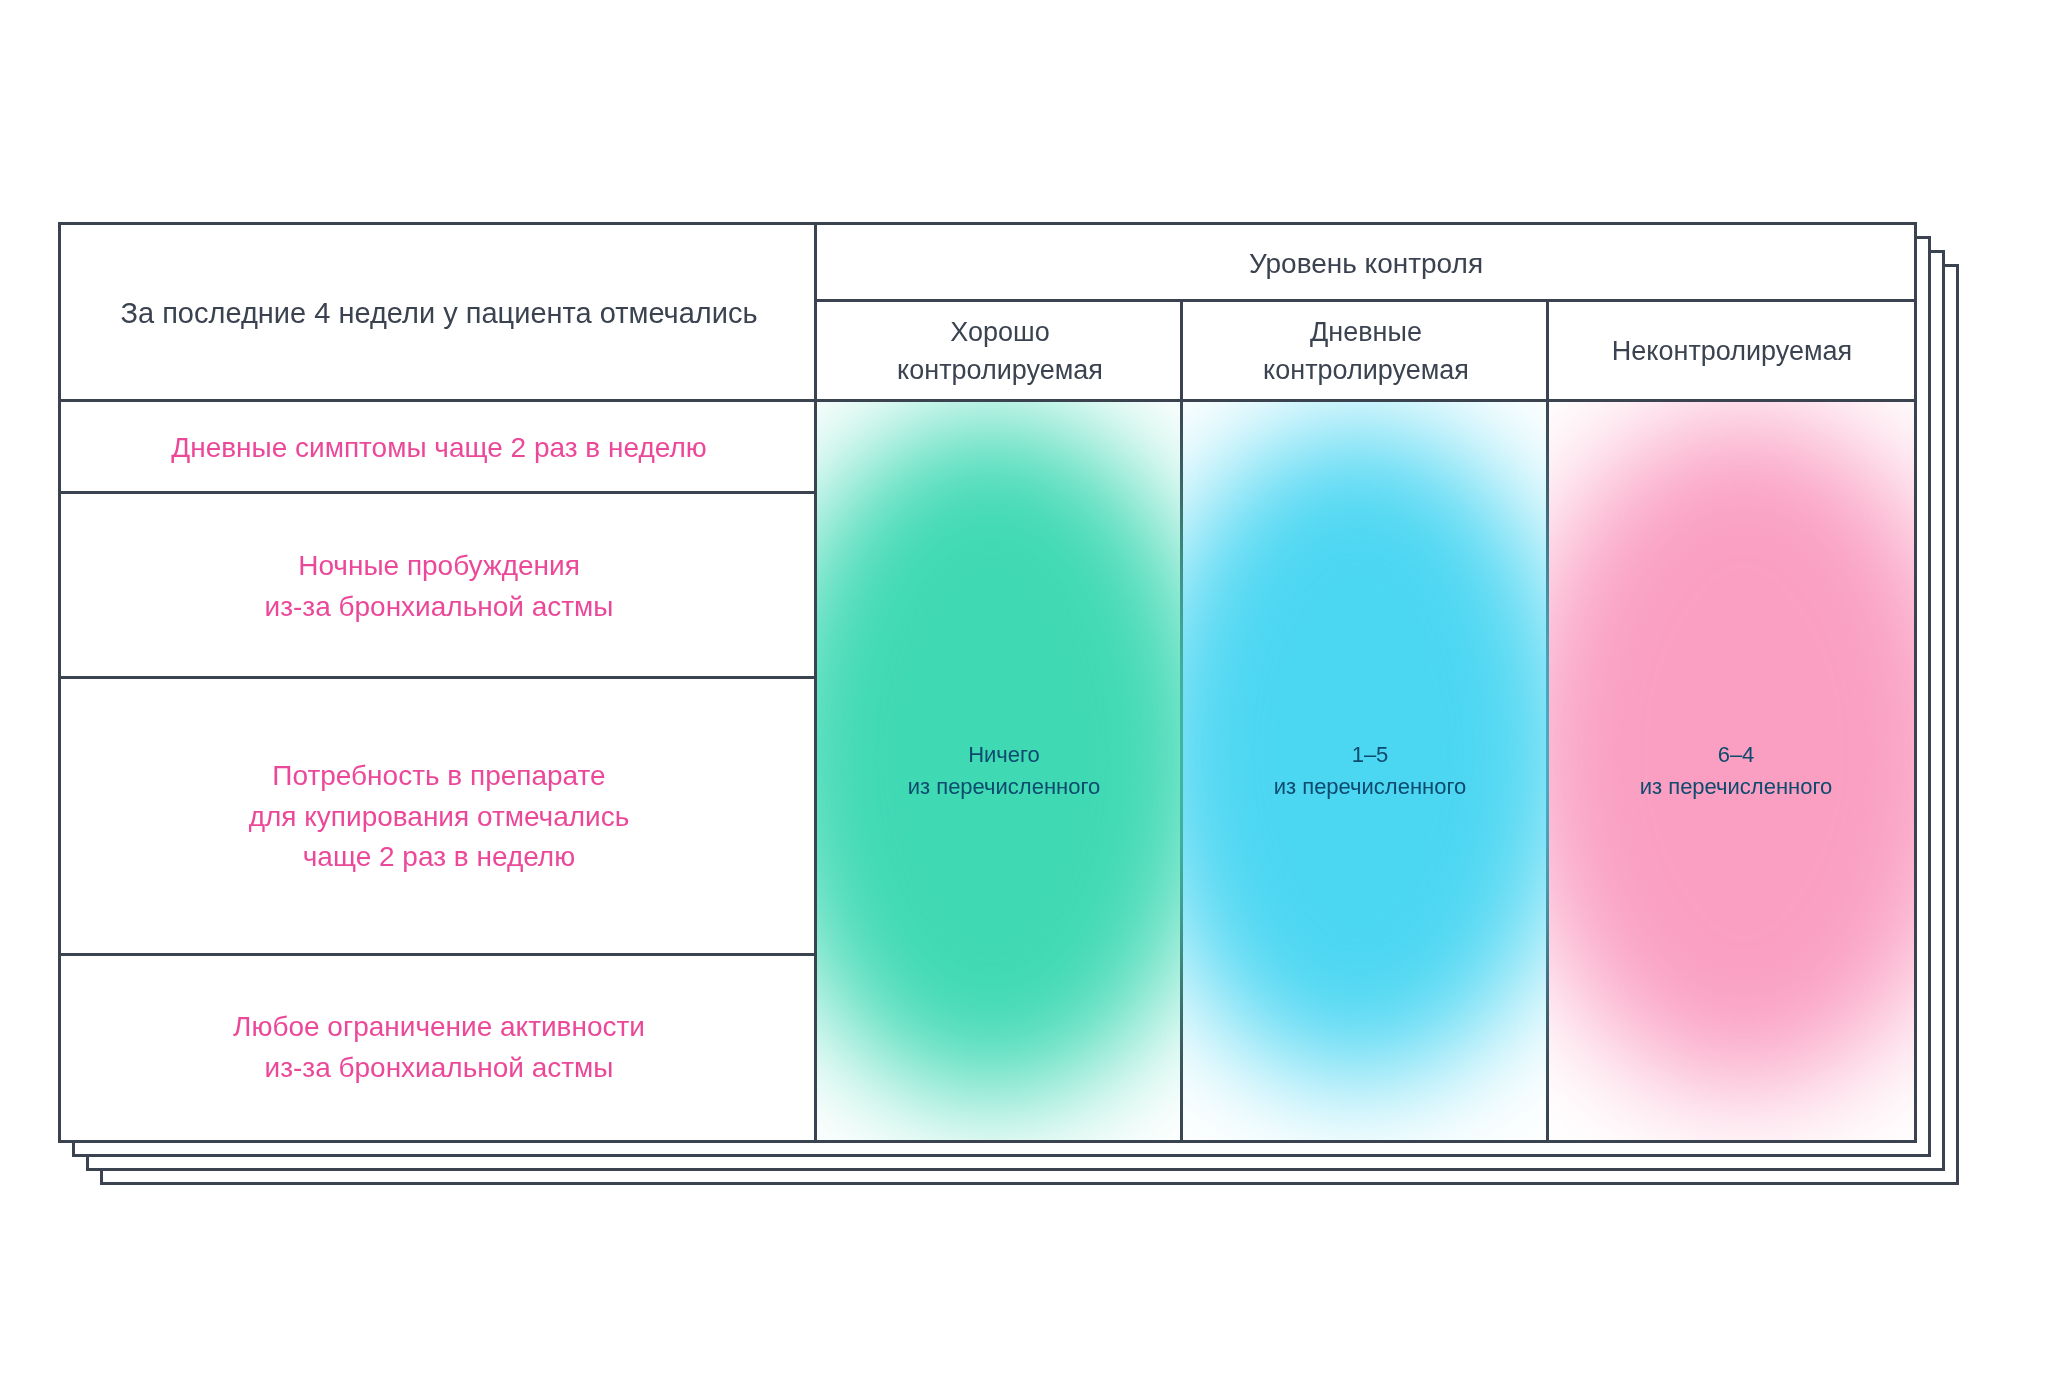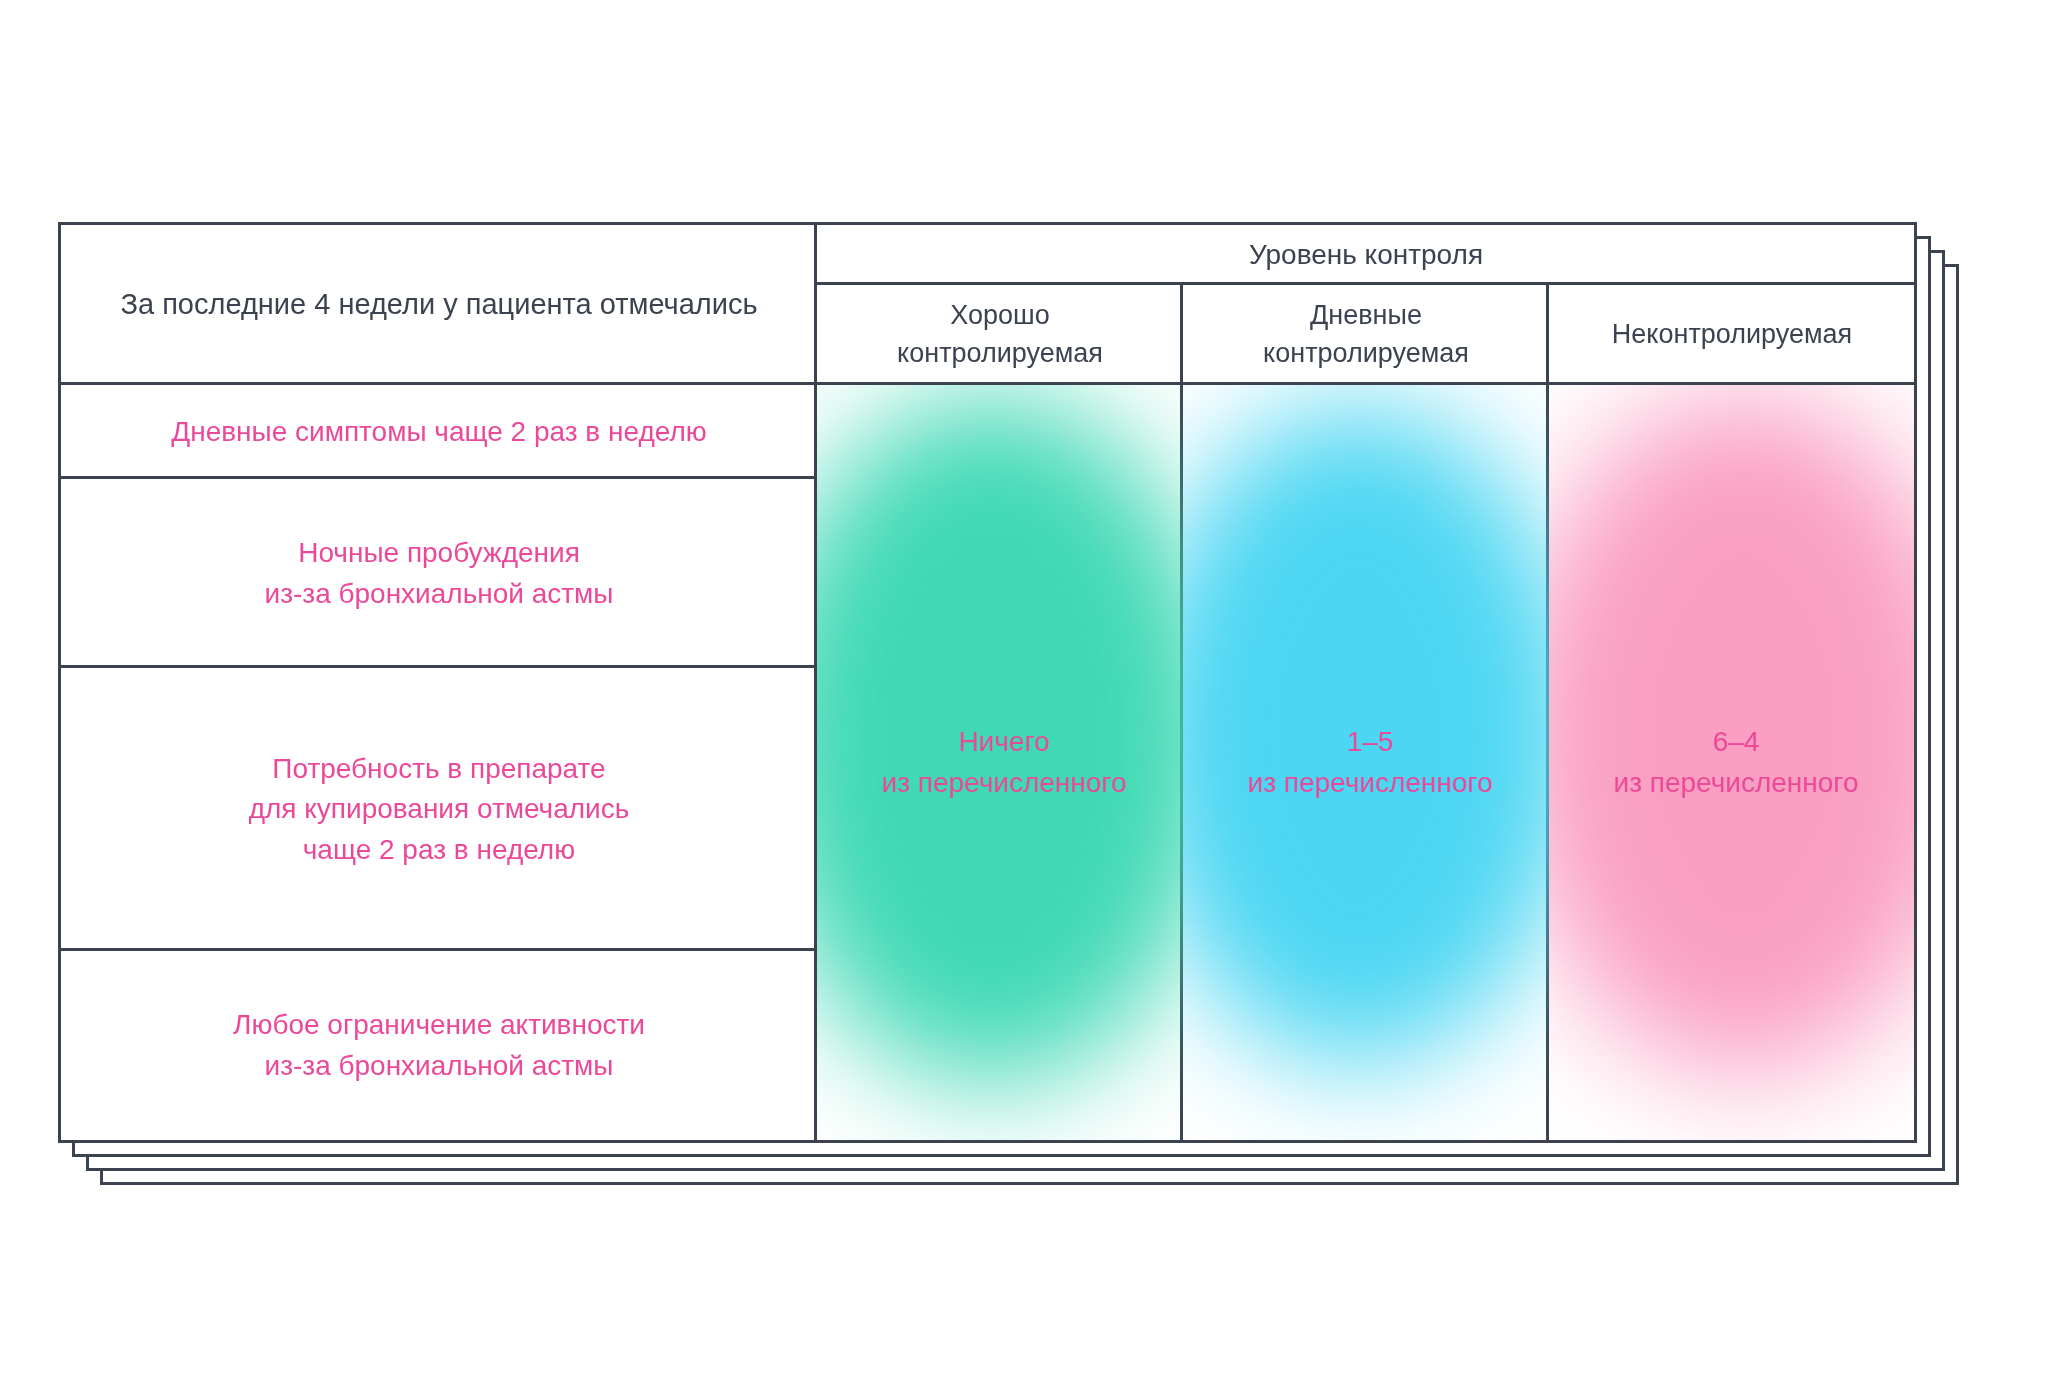--- a/index.html
+++ b/index.html
@@ -72,36 +72,36 @@
 
   .stub-head {
     font-size: 29px;
     color: #3b4350;
     line-height: 1.35;
     margin-left: 8px;
   }
   .group-head {
     font-size: 28px;
     color: #3b4350;
-    height: 60px;
+    height: 77px;
   }
   .sub-head {
     font-size: 27px;
     color: #3b4350;
     line-height: 1.4;
     height: 100px;
   }
   .row-label {
     font-size: 28px;
     color: #ec4899;
     line-height: 1.45;
   }
   .cell-value {
-    font-size: 28px;
-    color: #ec4899;
+    font-size: 22px;
+    color: #0c4a6e;
     line-height: 1.45;
     position: relative;
     z-index: 3;
     padding-left: 8px;
   }
   .blob {
     position: absolute;
     border-radius: 50%;
     filter: blur(58px);
   }

